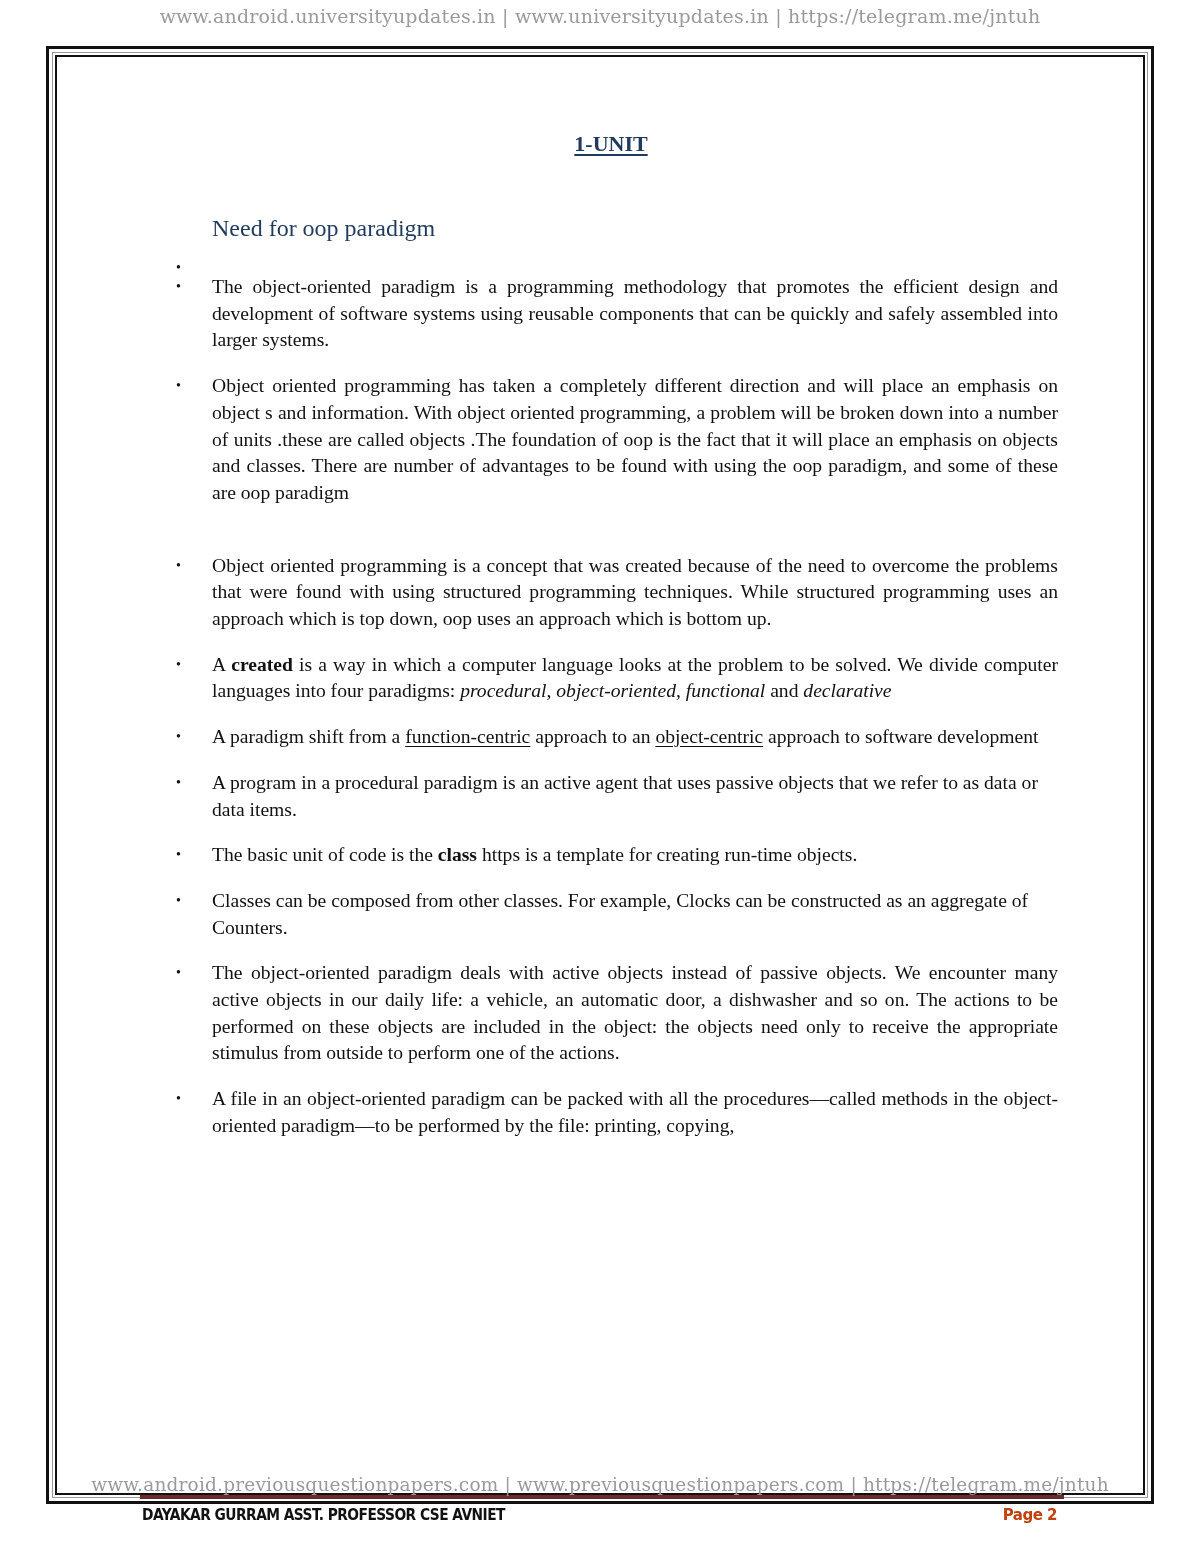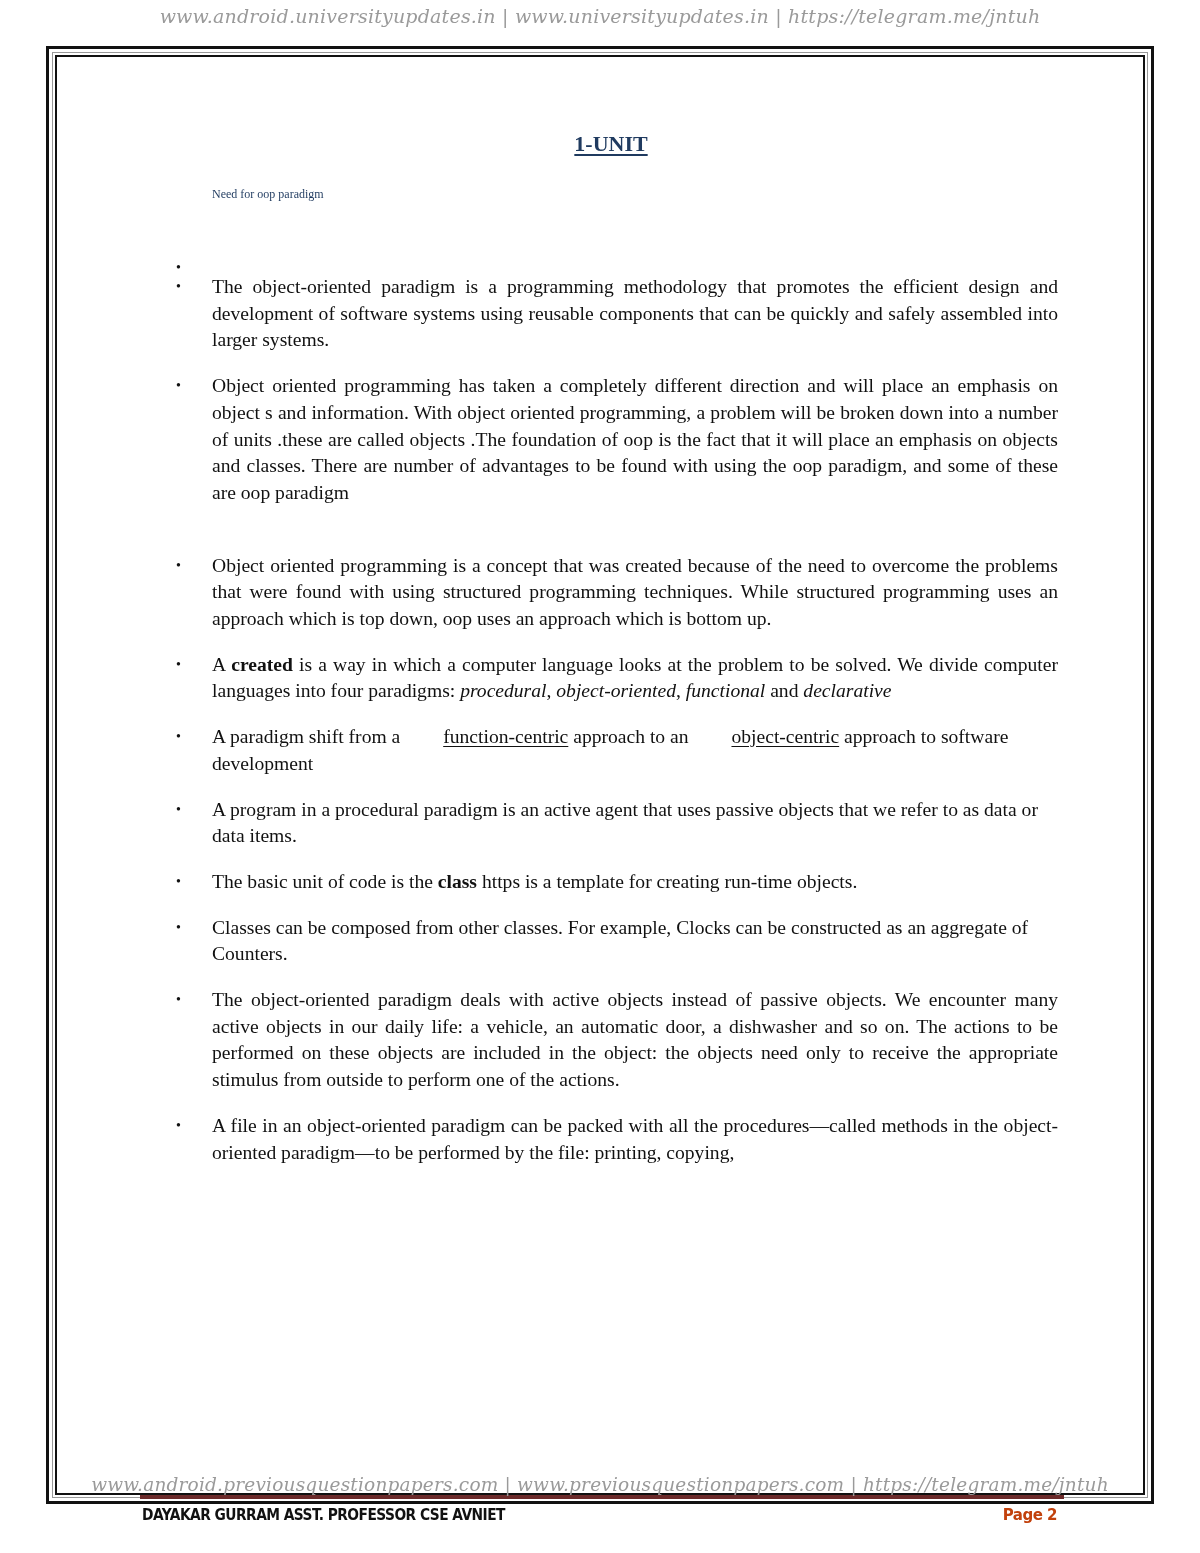--- a/index.html
+++ b/index.html
@@ -1,47 +1,47 @@
 <!DOCTYPE html>
 <html><head>
 <meta charset="utf-8">
 <style>
   html, body { margin: 0; padding: 0; background: #ffffff; }
   body { width: 1200px; height: 1553px; position: relative; overflow: hidden;
          font-family: "Liberation Serif", "DejaVu Serif", serif; color: #111; }
   .watermark { position: absolute; left: 0; width: 1200px; text-align: center;
-               font-family: "DejaVu Serif", serif; font-style: italic; color: #9a9a9a;
+               font-family: "DejaVu Serif", serif; color: #9a9a9a;
                font-size: 19px; letter-spacing: 0.2px; }
   .wm-top { top: 5px; }
   .wm-bottom { top: 1474px; font-size: 18.5px; }
   .frame { position: absolute; left: 46px; top: 46px; width: 1108px; height: 1458px;
            border: 3px solid #111; box-sizing: border-box; }
   .frame-inner { position: absolute; left: 3px; top: 3px; right: 3px; bottom: 3px;
                  border: 1px solid #999; }
   .frame-inner2 { position: absolute; left: 2px; top: 2px; right: 2px; bottom: 2px;
                   border: 2px solid #111; }
   .footer-rule { position: absolute; left: 140px; width: 924px; top: 1495px; height: 4px;
                  background: #6b2a2a; }
   .footer-author { position: absolute; left: 142px; top: 1506px;
                    font-family: "DejaVu Sans", sans-serif; font-weight: bold; font-size: 15px;
                    letter-spacing: -0.6px; color: #111; transform: scaleX(0.92); transform-origin: left; }
   .footer-page { position: absolute; right: 143px; top: 1506px;
                  font-family: "DejaVu Sans", sans-serif; font-weight: bold; font-size: 15px;
                  letter-spacing: -0.5px; color: #c2410c; }
   .unit-title { position: absolute; left: 0; width: 1222px; top: 131px; text-align: center;
                 font-weight: bold; font-size: 22px; color: #1f3a5f; text-decoration: underline;
                 text-underline-offset: 3px; }
-  .section-heading { position: absolute; left: 212px; top: 187px; font-size: 12px; color: #1f3a5f; }
+  .section-heading { position: absolute; left: 212px; top: 215px; font-size: 24px; color: #1f3a5f; }
   .bullets { position: absolute; left: 176px; top: 255px; width: 882px; margin: 0; padding: 0; list-style: none; }
   .bullet { position: relative; padding-left: 36px; font-size: 19.6px; line-height: 26.7px;
             text-align: justify; margin-bottom: 19px; }
   .bullet .dot { position: absolute; left: 0; top: 0; font-size: 14px; line-height: 26.7px; }
   .bullet.extra-gap { margin-bottom: 46px; }
   .bullet.nojust { text-align: left; }
-  u { text-underline-offset: 3px; margin-left: 38px; }
+  u { text-underline-offset: 3px; }
 </style>
 </head>
 <body>
 
 <div class="watermark wm-top">www.android.universityupdates.in | www.universityupdates.in | https://telegram.me/jntuh</div>
 
 <div class="frame">
   <div class="frame-inner">
     <div class="frame-inner2"></div>
   </div>

